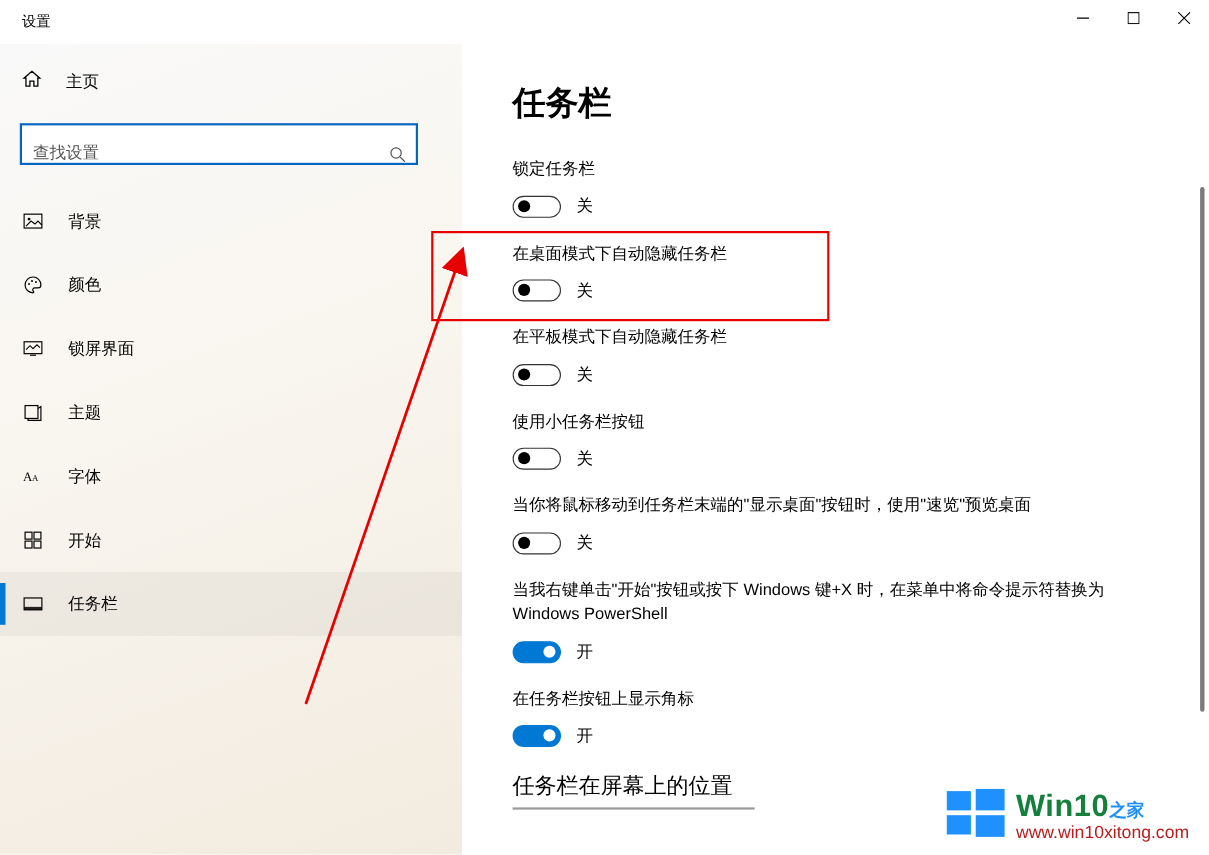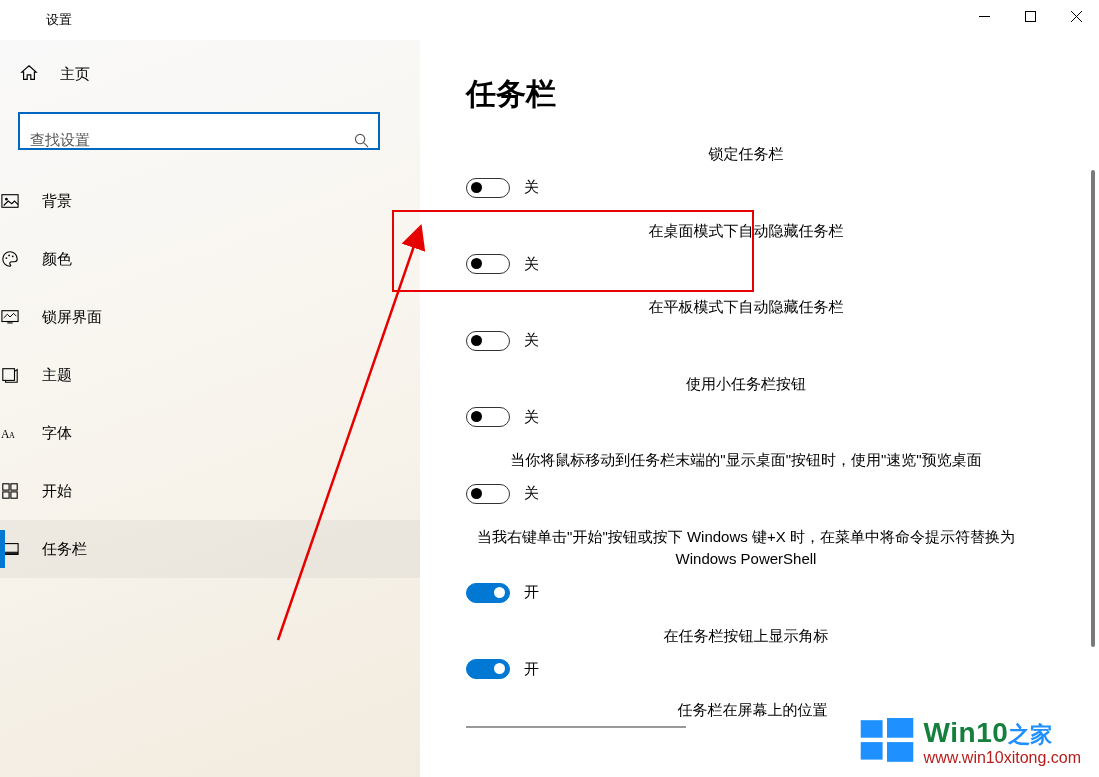--- a/index.html
+++ b/index.html
@@ -9,71 +9,71 @@
     color: #000;
     background: #fff;
     width: 1099px;
     height: 777px;
     overflow: hidden;
     position: relative;
   }
   .window { width: 1099px; height: 777px; position: relative; display: flex; flex-direction: column; }
 
   
-  .titlebar { height: 40px; display: flex; align-items: center; padding-left: 20px; margin-left: 26px; }
+  .titlebar { height: 40px; display: flex; align-items: center; padding-left: 20px; }
   .titlebar-title { font-size: 13px; }
   .win-controls { position: absolute; top: 0; right: 0; display: flex; }
   .win-btn { width: 46px; height: 32px; display: flex; align-items: center; justify-content: center; }
   .win-btn svg { width: 11px; height: 11px; }
 
   .body-area { flex: 1; display: flex; position: relative; }
 
   
   .sidebar { width: 420px; padding: 10px 0 0 0; background: linear-gradient(160deg,#f9f9f9 0%, #f9f6f0 40%, #f2ebdf 100%); }
   .home-row { display: flex; align-items: center; height: 48px; padding-left: 20px; cursor: default; }
   .home-row .label { margin-left: 22px; font-size: 15px; }
   .search-wrap { margin: 14px 18px 22px 18px; }
   .search-box { width: 362px; height: 38px; border: 2px solid #0067C0; background: #fff; display: flex; align-items: flex-end; }
   .search-input { flex: 1; border: none; outline: none; font-size: 15px; padding: 0 10px; background: transparent; }
   .search-input::placeholder { color: #555; }
   .search-icon { width: 34px; display: flex; align-items: center; justify-content: center; color: #444; }
   .section-header { font-size: 15px; font-weight: 600; padding: 8px 20px 18px 20px; }
-  .nav-item { display: flex; align-items: center; height: 58px; position: relative; }
+  .nav-item { display: flex; align-items: center; height: 58px; padding-left: 20px; position: relative; }
   .nav-item .icon { width: 20px; height: 20px; display:flex; align-items:center; justify-content:center; }
   .nav-item .label { margin-left: 22px; font-size: 15px; }
   .nav-item.selected::before { content:""; position:absolute; left:0; top:10px; bottom:10px; width:5px; background:#0078D4; }
   .nav-item.selected { background: rgba(0,0,0,0.04); }
 
   
   .main { flex:1; padding: 34px 60px 0 46px; position: relative; overflow: hidden; }
   .page-title { font-size: 30px; font-weight: 600; margin-bottom: 28px; }
   .setting { margin-bottom: 22px; }
-  .setting-label { font-size: 15px; margin-bottom: 12px; line-height: 1.5; max-width: 560px; text-align: center; }
+  .setting-label { font-size: 15px; margin-bottom: 12px; line-height: 1.5; max-width: 560px; }
   .toggle-row { display:flex; align-items:center; }
   .toggle { width: 44px; height: 20px; border: 1.5px solid #333; border-radius: 10px; position: relative; background:#fff; }
   .toggle .knob { position:absolute; width:11px; height:11px; border-radius:50%; background:#000; top:3px; left:4px; }
   .toggle.on { background:#0078D4; border-color:#0078D4; }
   .toggle.on .knob { background:#fff; left:auto; right:4px; }
   .toggle-text { margin-left: 14px; font-size: 15px; }
-  .sub-title { font-size: 15px; margin-top: 14px; margin-bottom: 6px; text-align: center; }
+  .sub-title { font-size: 20px; margin-top: 14px; margin-bottom: 6px; }
   .dropdown-underline { width: 220px; height: 2px; background: #999; margin-top: 6px; }
 
   
   .vscroll { position:absolute; right:4px; top:130px; bottom:130px; width:4px; background:#7a7a7a; border-radius:2px; }
 
   
   .highlight-box { position:absolute; border:2px solid #e60000; pointer-events:none; }
   .arrow-svg { position:absolute; pointer-events:none; }
 
   
   .watermark { position:absolute; right:18px; bottom:10px; display:flex; align-items:center; gap:10px; }
   .watermark-logo svg { width: 54px; height: 46px; }
   .watermark-text { display:flex; flex-direction:column; align-items:flex-start; line-height:1.1; }
   .watermark-text .big { font-size:28px; font-weight:700; color:#15803d; font-family: "Segoe UI", sans-serif; letter-spacing:0.5px;}
-  .watermark-text .zhi { font-size:22px; color:#1E90FF; font-weight:700;}
+  .watermark-text .zhi { font-size:16px; color:#1E90FF; font-weight:700;}
   .watermark-text .url { font-size:16px; color:#b91c1c; }
 </style>
 </head>
 <body>
 
 <div class="window">
 
   <div class="titlebar">
     <span class="titlebar-title">设置</span>
     <div class="win-controls">

